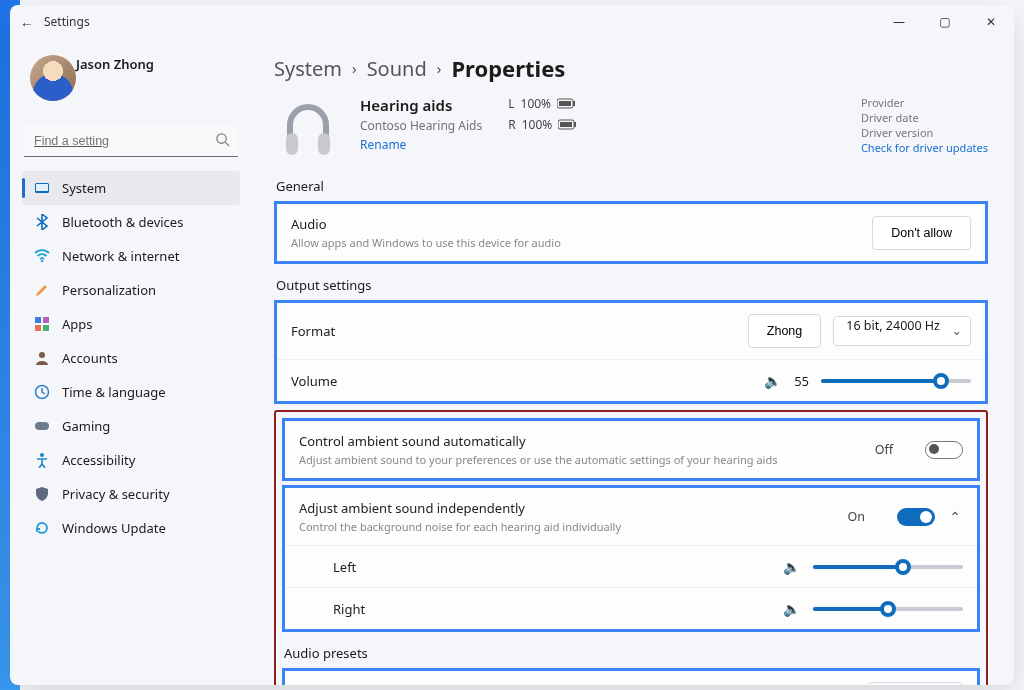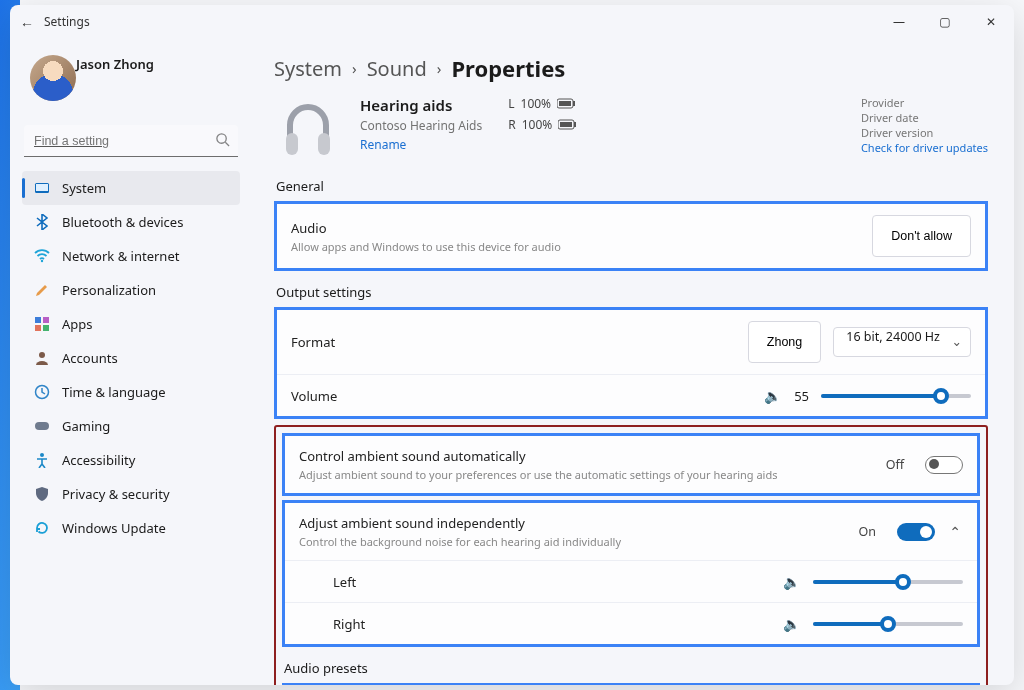--- a/index.html
+++ b/index.html
@@ -82,21 +82,21 @@
   .row {
     display:flex; align-items:center; padding:11px 14px; gap:12px;
     border-top:1px solid #eceef4;
   }
   .card .row:first-child { border-top:none; }
   .row .ltxt { flex:1; }
   .row .ltxt .t1 { font-size:13px; color:#222; }
   .row .ltxt .t2 { font-size:11px; color:#888; margin-top:2px; }
   .btn {
     border:1px solid #d7d8e0; background:#fff; border-radius:4px;
-    height:42px; padding:0 18px; font-size:12.5px;
+    height:34px; padding:0 18px; font-size:12.5px;
   }
   .dropdown {
     border:1px solid #d7d8e0; background:#fff; border-radius:4px;
     height:30px; padding:0 30px 0 12px; font-size:12.5px; display:flex;
     align-items:flex-start; gap:6px; position:relative; min-width:95px;
   }
   .dropdown::after{
     content:"⌄"; position:absolute; right:8px; top:5px; color:#555;
   }
   .slider { position:relative; height:4px; background:#c7c9d1; border-radius:2px; }
@@ -110,21 +110,21 @@
   .toggle.off { border:1.5px solid #777; background:#fff; }
   .toggle.off::after{
     content:""; position:absolute; left:3px; top:2px; width:10px; height:10px;
     border-radius:50%; background:#555;
   }
   .toggle.on { background:#0f6cbd; }
   .toggle.on::after{
     content:""; position:absolute; right:3px; top:3px; width:12px; height:12px;
     border-radius:50%; background:#fff;
   }
-  .tog-lbl { font-size:12.5px; color:#444; margin-right:9px; }
+  .tog-lbl { font-size:12.5px; color:#444; margin-right:20px; }
   .chev { font-size:14px; color:#555; width:16px; text-align:center; }
   .highlight {
     border:2px solid #8e1f1f; border-radius:3px; padding:6px 6px 8px 6px;
     margin-top:6px;
   }
   .subrow { padding-left:48px; }
   .speaker-ico { color:#555; font-size:14px; }
 </style>
 </head>
 <body>

